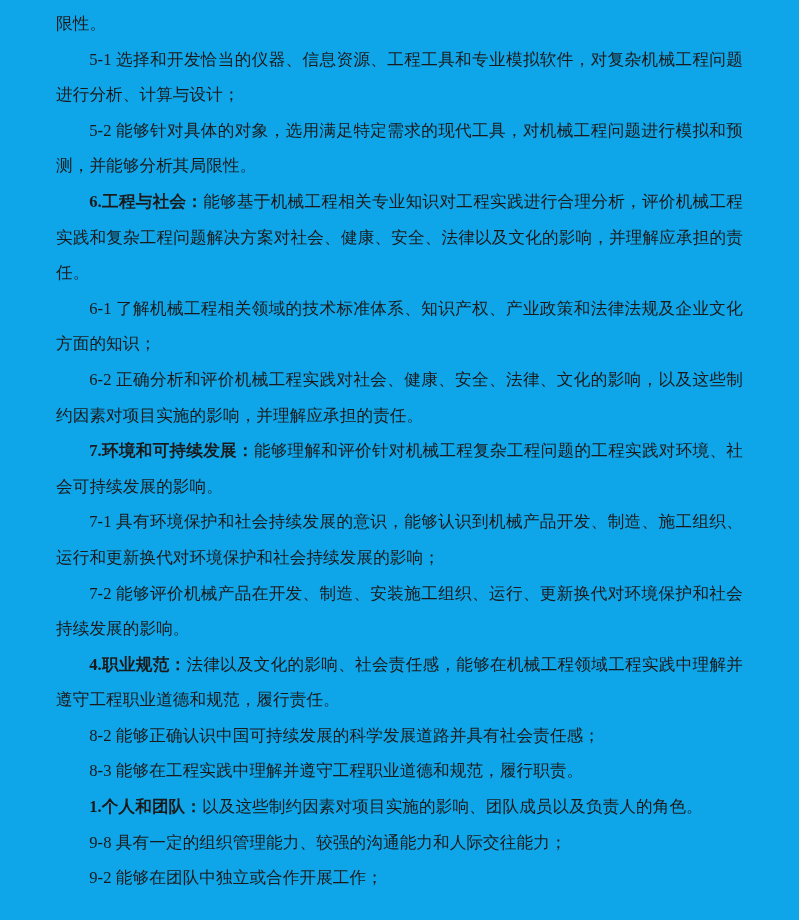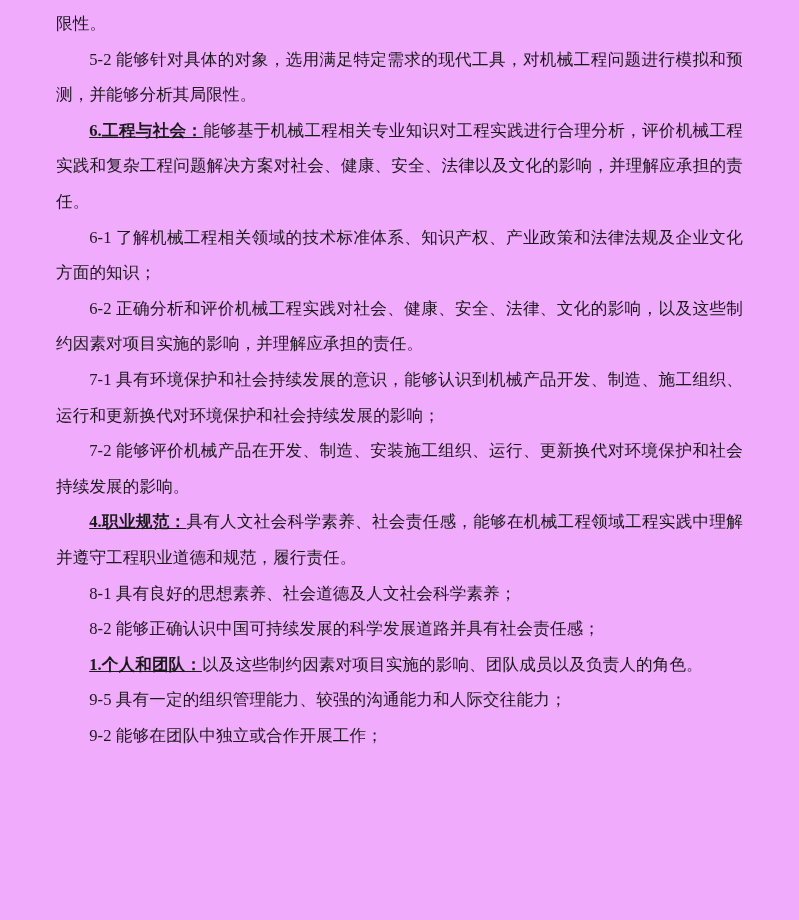--- a/index.html
+++ b/index.html
@@ -12,56 +12,57 @@
     height: 920px;
     overflow: hidden;
     font-family: "Liberation Serif", "DejaVu Serif", serif;
     color: #1a1a1a;
   }
   .page {
     box-sizing: border-box;
     width: 799px;
     height: 920px;
     padding: 6px 56px 0 56px;
-    background: #f0abfc;
+    background: #0ea5e9;
   }
   .para {
     font-size: 16.6px;
     line-height: 35.6px;
     text-align: justify;
     text-justify: inter-ideograph;
     margin: 0;
     letter-spacing: 0.1px;
   }
   .indent {
     text-indent: 2em;
   }
   .noindent {
     text-indent: 0;
   }
   .lead {
     font-weight: bold;
   }
   .para b {
     font-weight: bold;
-    text-decoration: underline;
   }
 </style>
 </head>
 <body>
 
 <div class="page">
   <div id="doc-body">
       <p class="para noindent"><span>限性。</span></p>
+      <p class="para indent"><span>5-1 选择和开发恰当的仪器、信息资源、工程工具和专业模拟软件，对复杂机械工程问题进行分析、计算与设计；</span></p>
       <p class="para indent"><span>5-2 能够针对具体的对象，选用满足特定需求的现代工具，对机械工程问题进行模拟和预测，并能够分析其局限性。</span></p>
       <p class="para indent"><b class="lead">6.工程与社会：</b><span>能够基于机械工程相关专业知识对工程实践进行合理分析，评价机械工程实践和复杂工程问题解决方案对社会、健康、安全、法律以及文化的影响，并理解应承担的责任。</span></p>
       <p class="para indent"><span>6-1 了解机械工程相关领域的技术标准体系、知识产权、产业政策和法律法规及企业文化方面的知识；</span></p>
       <p class="para indent"><span>6-2 正确分析和评价机械工程实践对社会、健康、安全、法律、文化的影响，以及这些制约因素对项目实施的影响，并理解应承担的责任。</span></p>
+      <p class="para indent"><b class="lead">7.环境和可持续发展：</b><span>能够理解和评价针对机械工程复杂工程问题的工程实践对环境、社会可持续发展的影响。</span></p>
       <p class="para indent"><span>7-1 具有环境保护和社会持续发展的意识，能够认识到机械产品开发、制造、施工组织、运行和更新换代对环境保护和社会持续发展的影响；</span></p>
       <p class="para indent"><span>7-2 能够评价机械产品在开发、制造、安装施工组织、运行、更新换代对环境保护和社会持续发展的影响。</span></p>
-      <p class="para indent"><b class="lead">4.职业规范：</b><span>具有人文社会科学素养、社会责任感，能够在机械工程领域工程实践中理解并遵守工程职业道德和规范，履行责任。</span></p>
-      <p class="para indent"><span>8-1 具有良好的思想素养、社会道德及人文社会科学素养；</span></p>
+      <p class="para indent"><b class="lead">4.职业规范：</b><span>法律以及文化的影响、社会责任感，能够在机械工程领域工程实践中理解并遵守工程职业道德和规范，履行责任。</span></p>
       <p class="para indent"><span>8-2 能够正确认识中国可持续发展的科学发展道路并具有社会责任感；</span></p>
+      <p class="para indent"><span>8-3 能够在工程实践中理解并遵守工程职业道德和规范，履行职责。</span></p>
       <p class="para indent"><b class="lead">1.个人和团队：</b><span>以及这些制约因素对项目实施的影响、团队成员以及负责人的角色。</span></p>
-      <p class="para indent"><span>9-5 具有一定的组织管理能力、较强的沟通能力和人际交往能力；</span></p>
+      <p class="para indent"><span>9-8 具有一定的组织管理能力、较强的沟通能力和人际交往能力；</span></p>
       <p class="para indent"><span>9-2 能够在团队中独立或合作开展工作；</span></p>
     </div>
 </div>
 
 </body></html>

